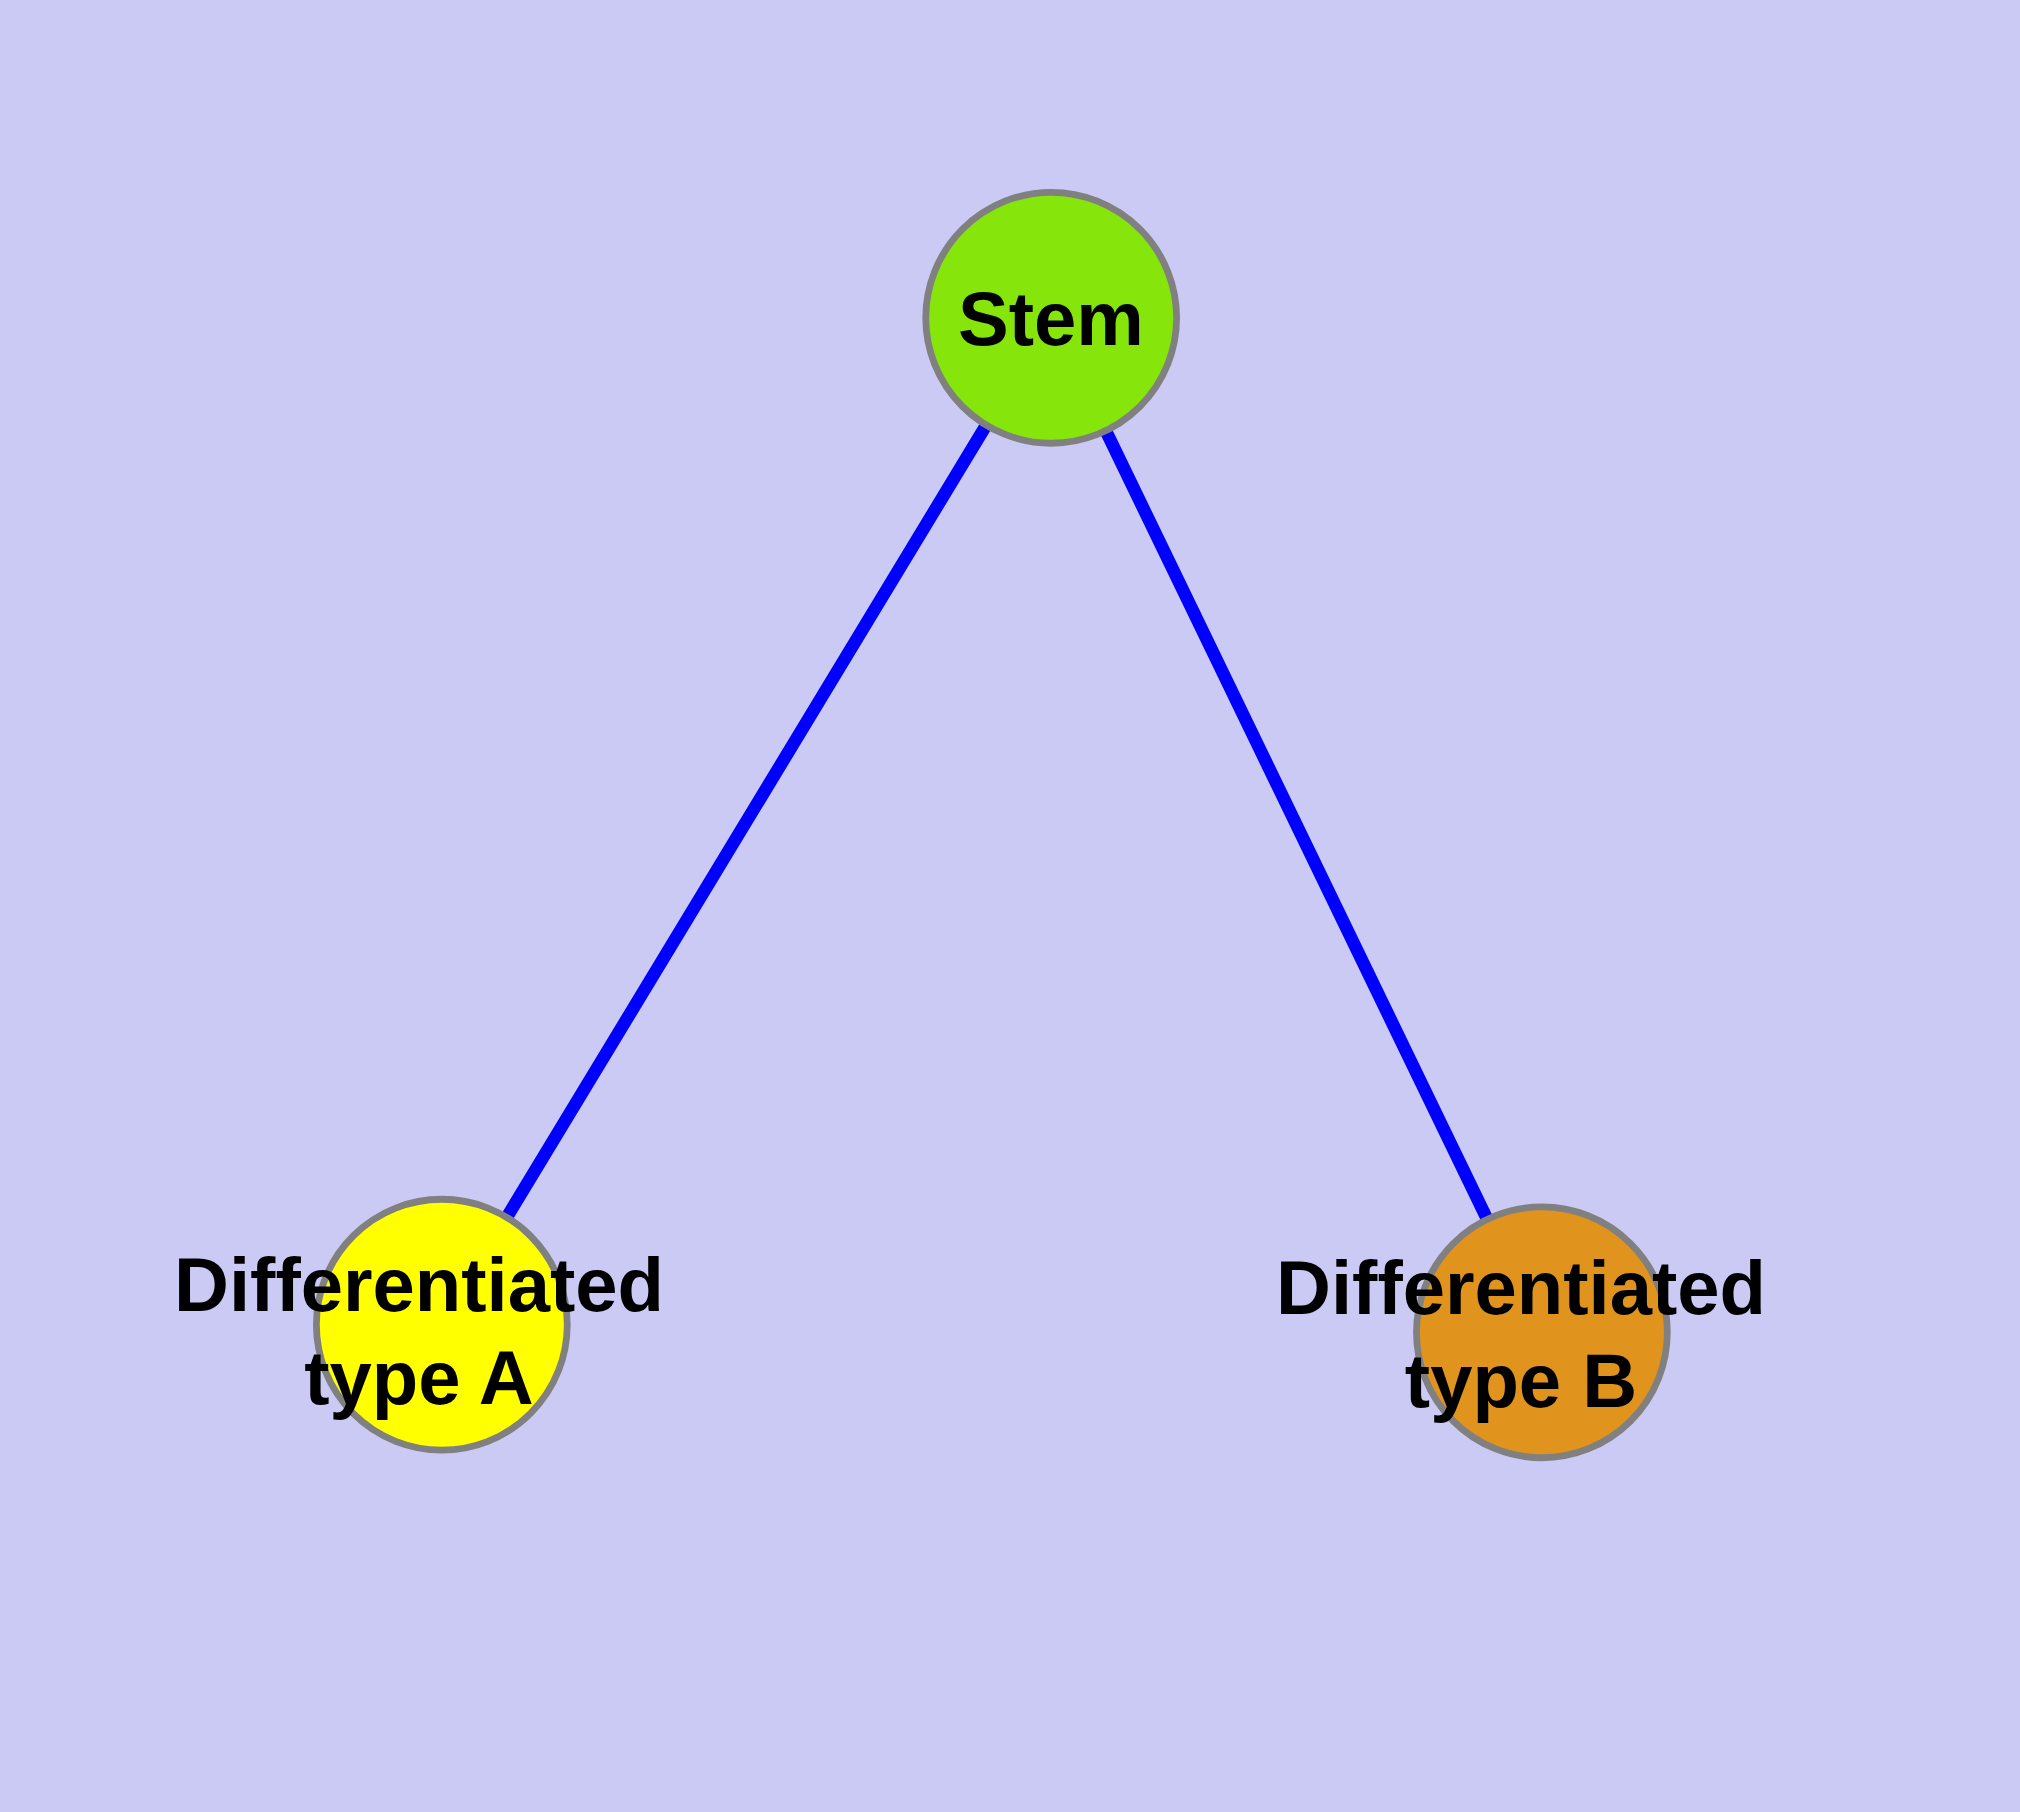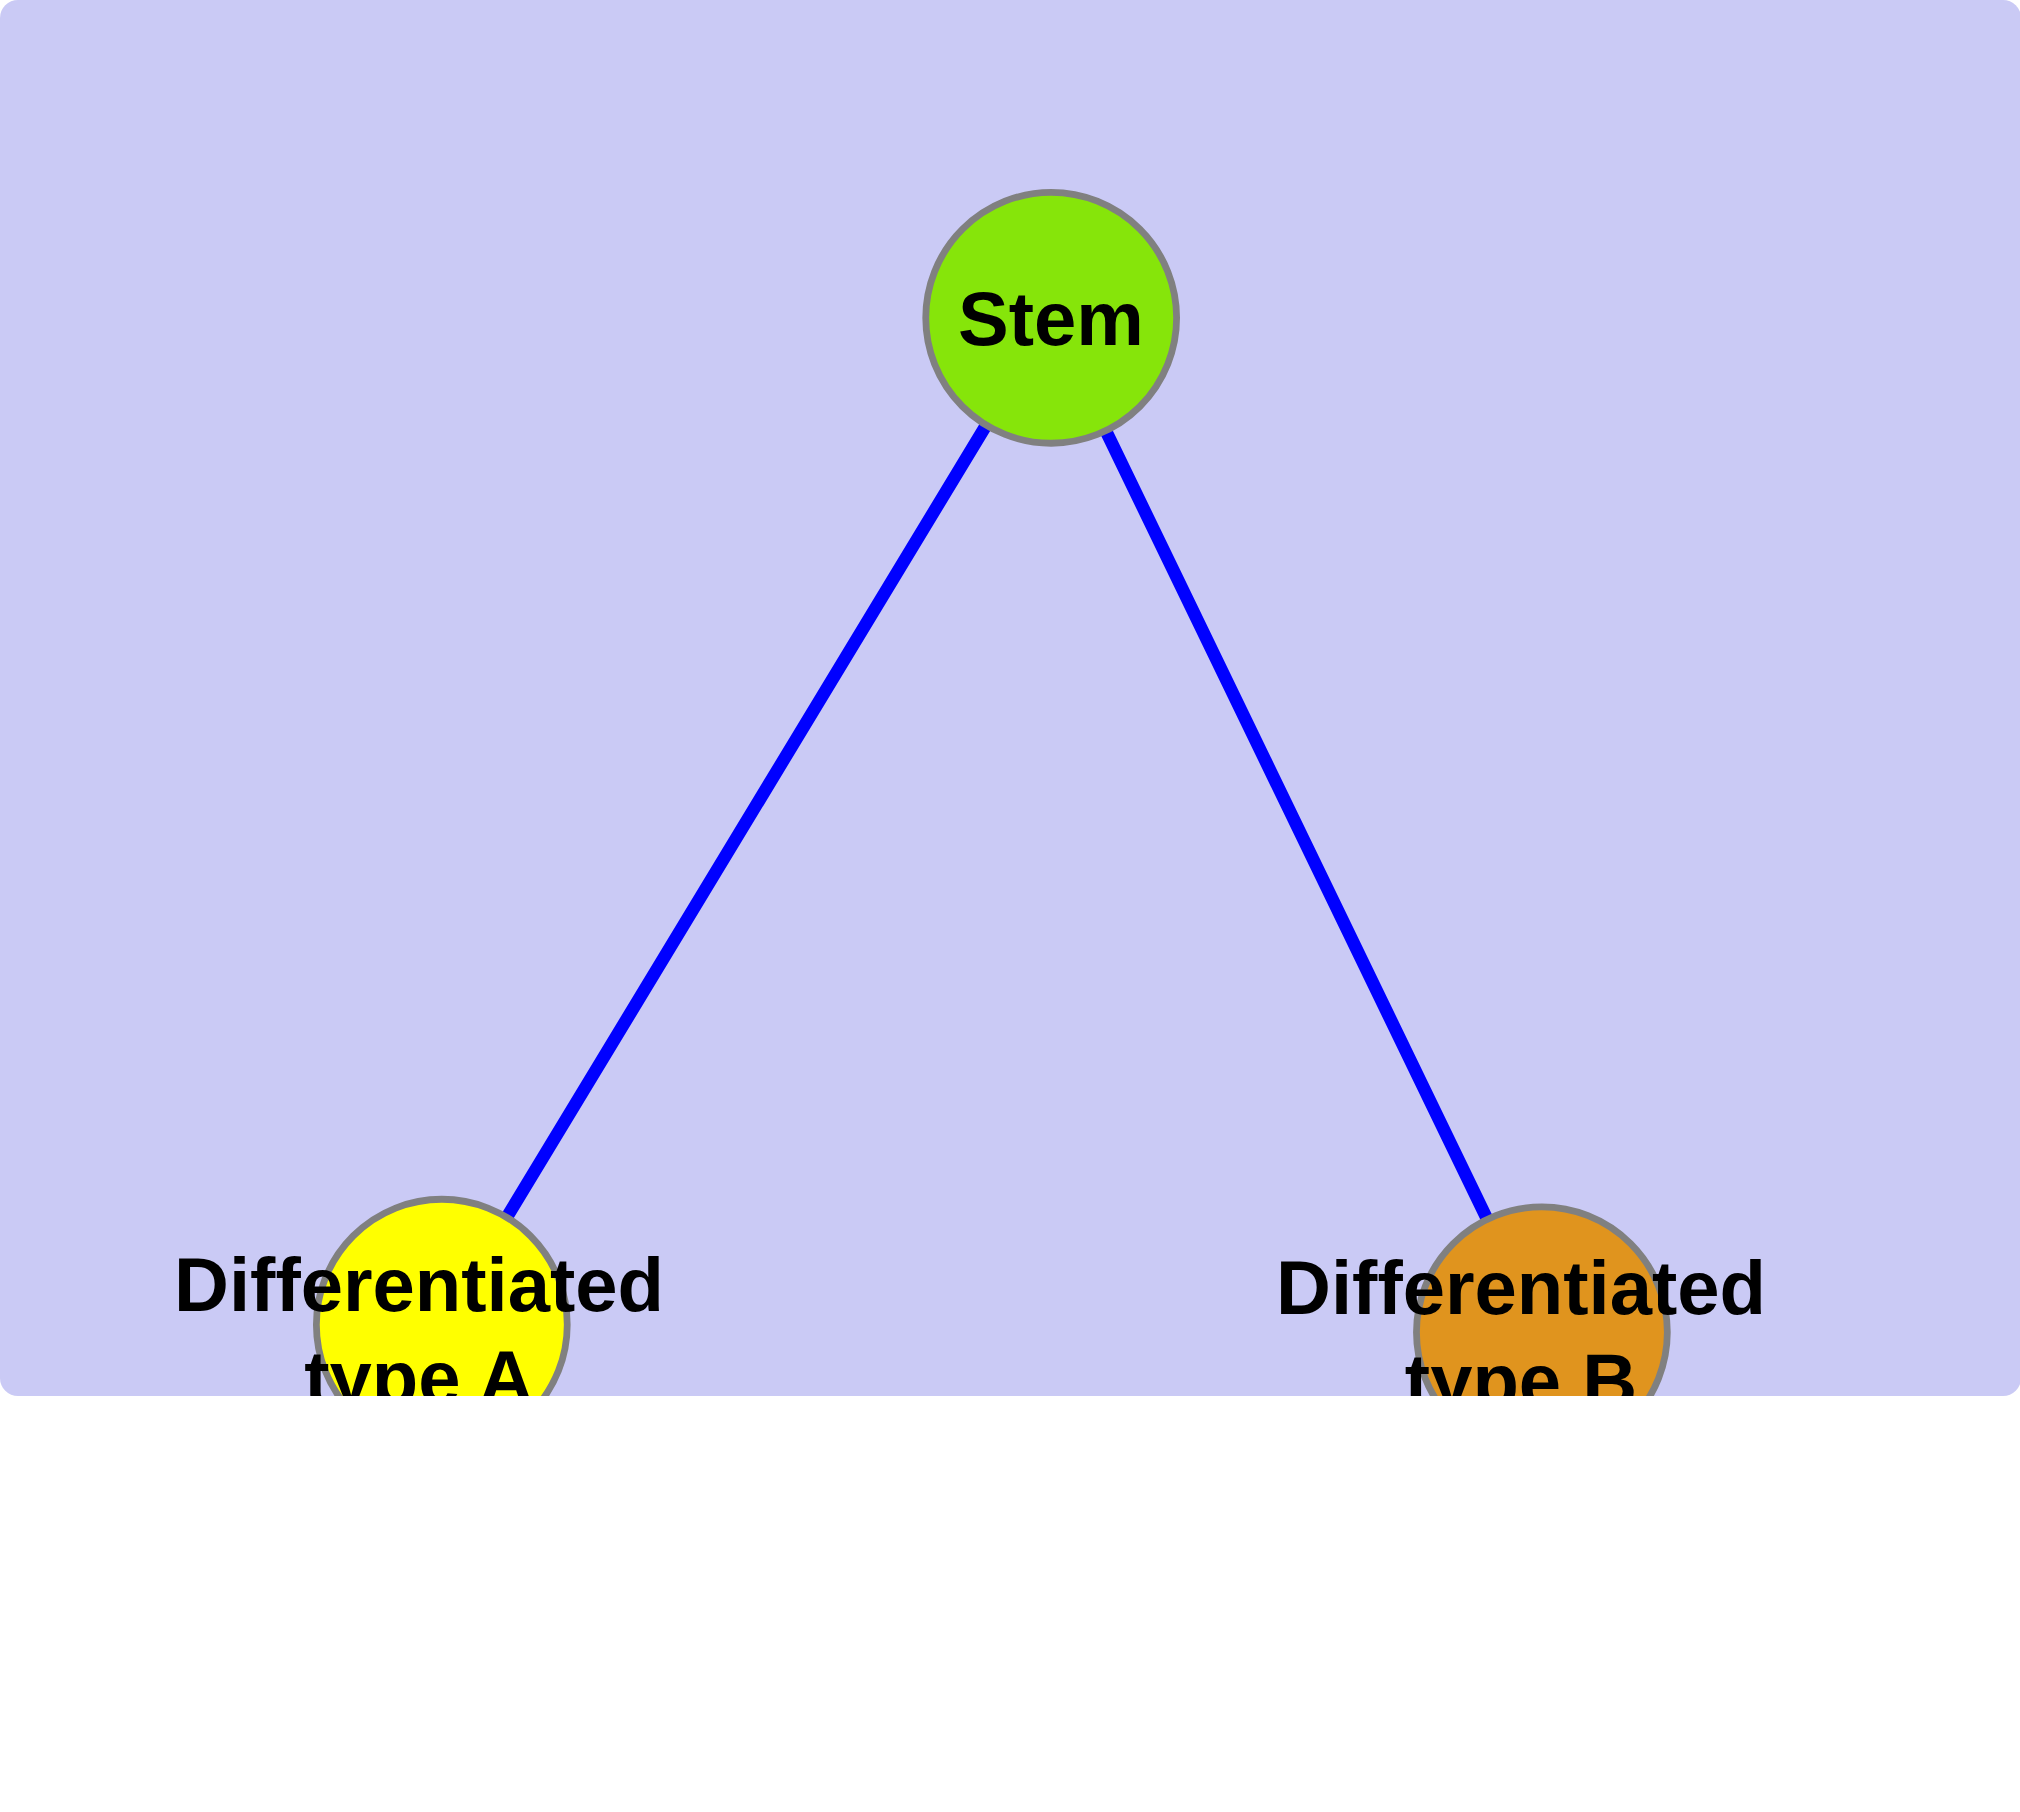--- a/index.html
+++ b/index.html
@@ -2,24 +2,23 @@
 <html style="font-size:13.6px"><head>
 <meta charset="utf-8">
 <style>
   html, body {
     margin: 0;
     padding: 0;
   }
   .stage {
     position: relative;
     width: 2021px;
-    height: 1396px;
+    height: 1812px;
     overflow: hidden;
     font-family: "Liberation Sans", sans-serif;
-    border-radius: 18px;
   }
   .graph-canvas {
     position: absolute;
     left: 0;
     top: 0;
     width: 2021px;
     height: 1812px;
     display: block;
   }
   .edge {

